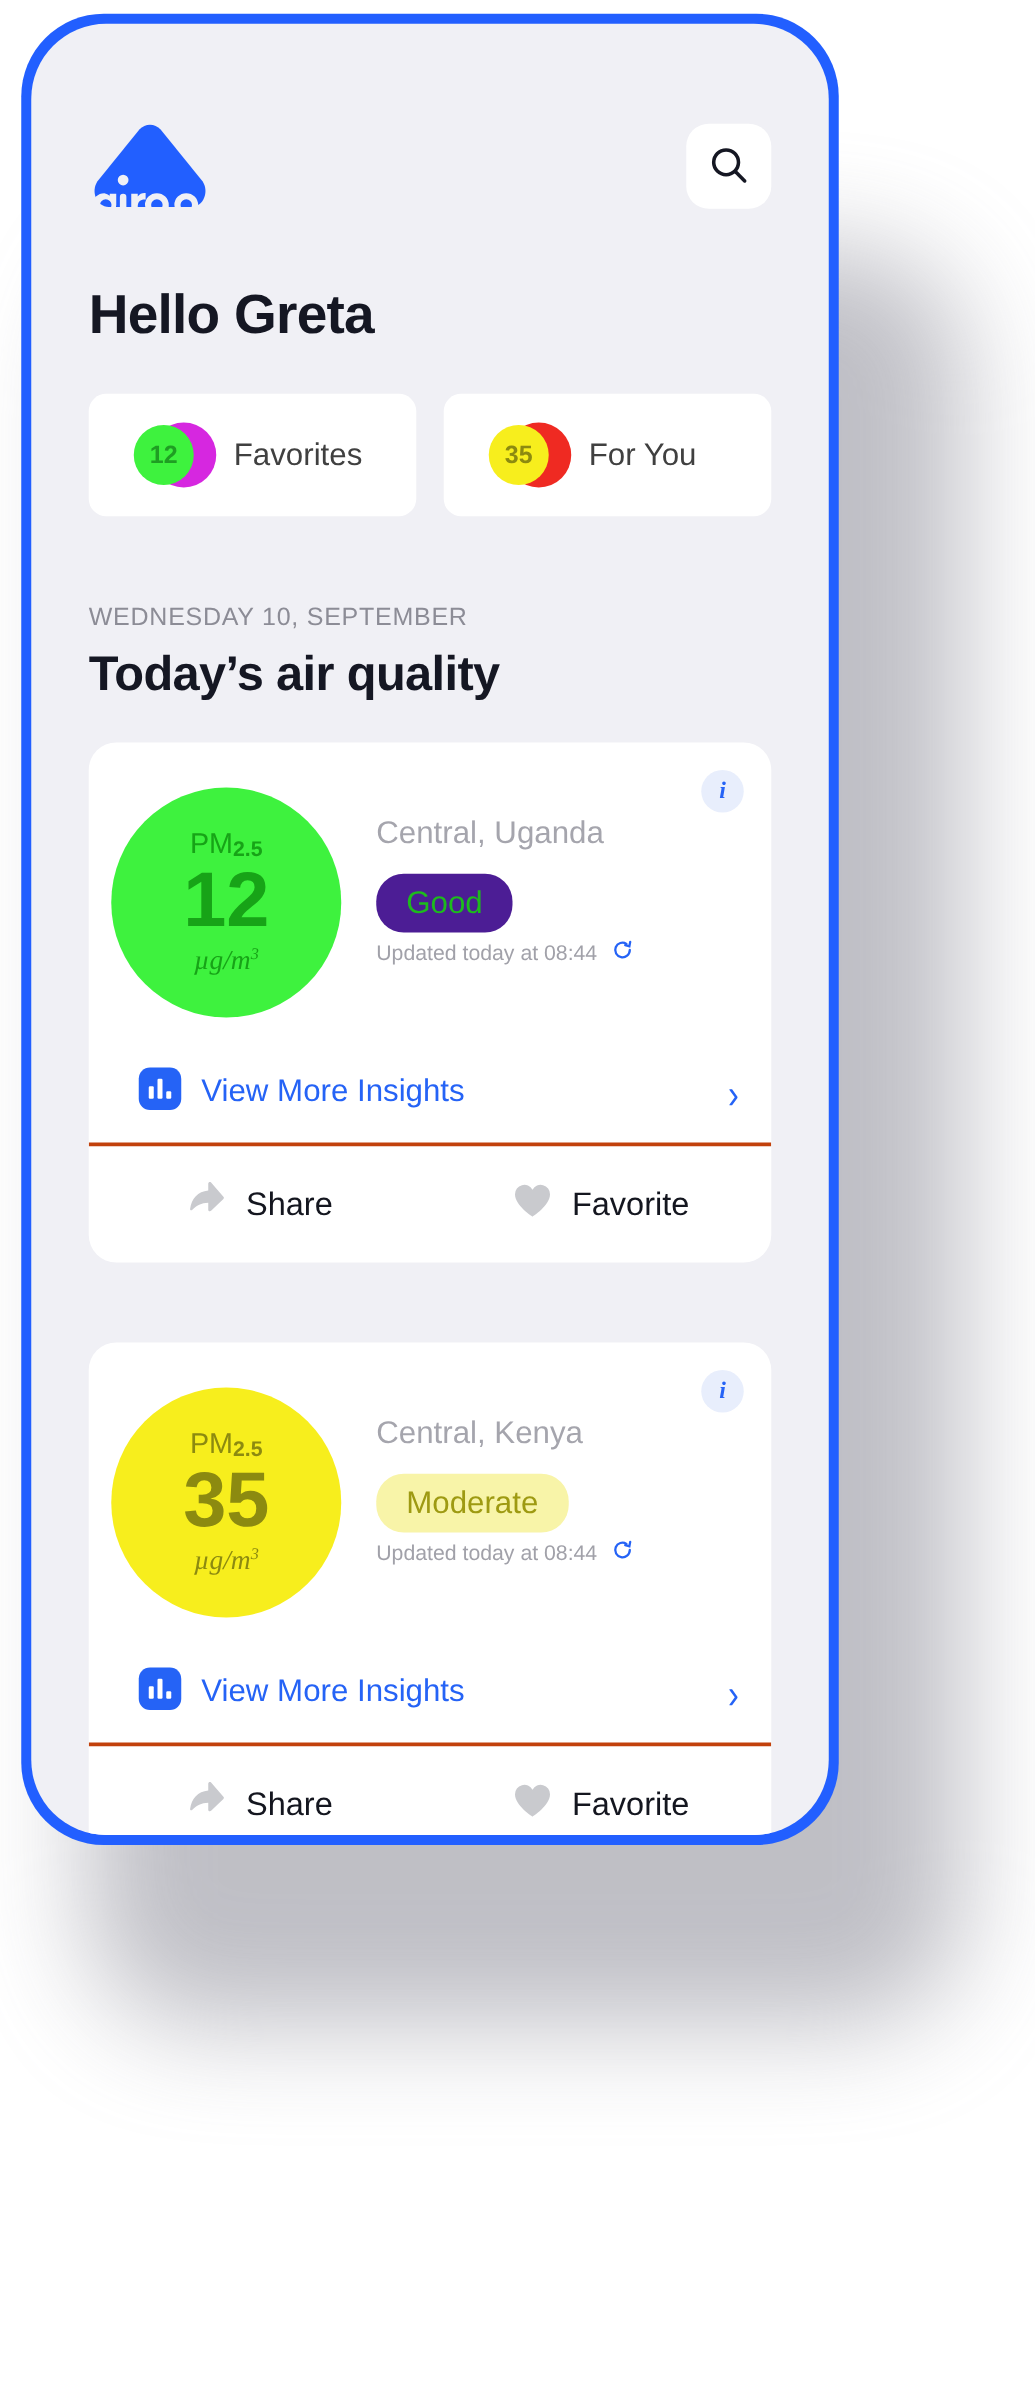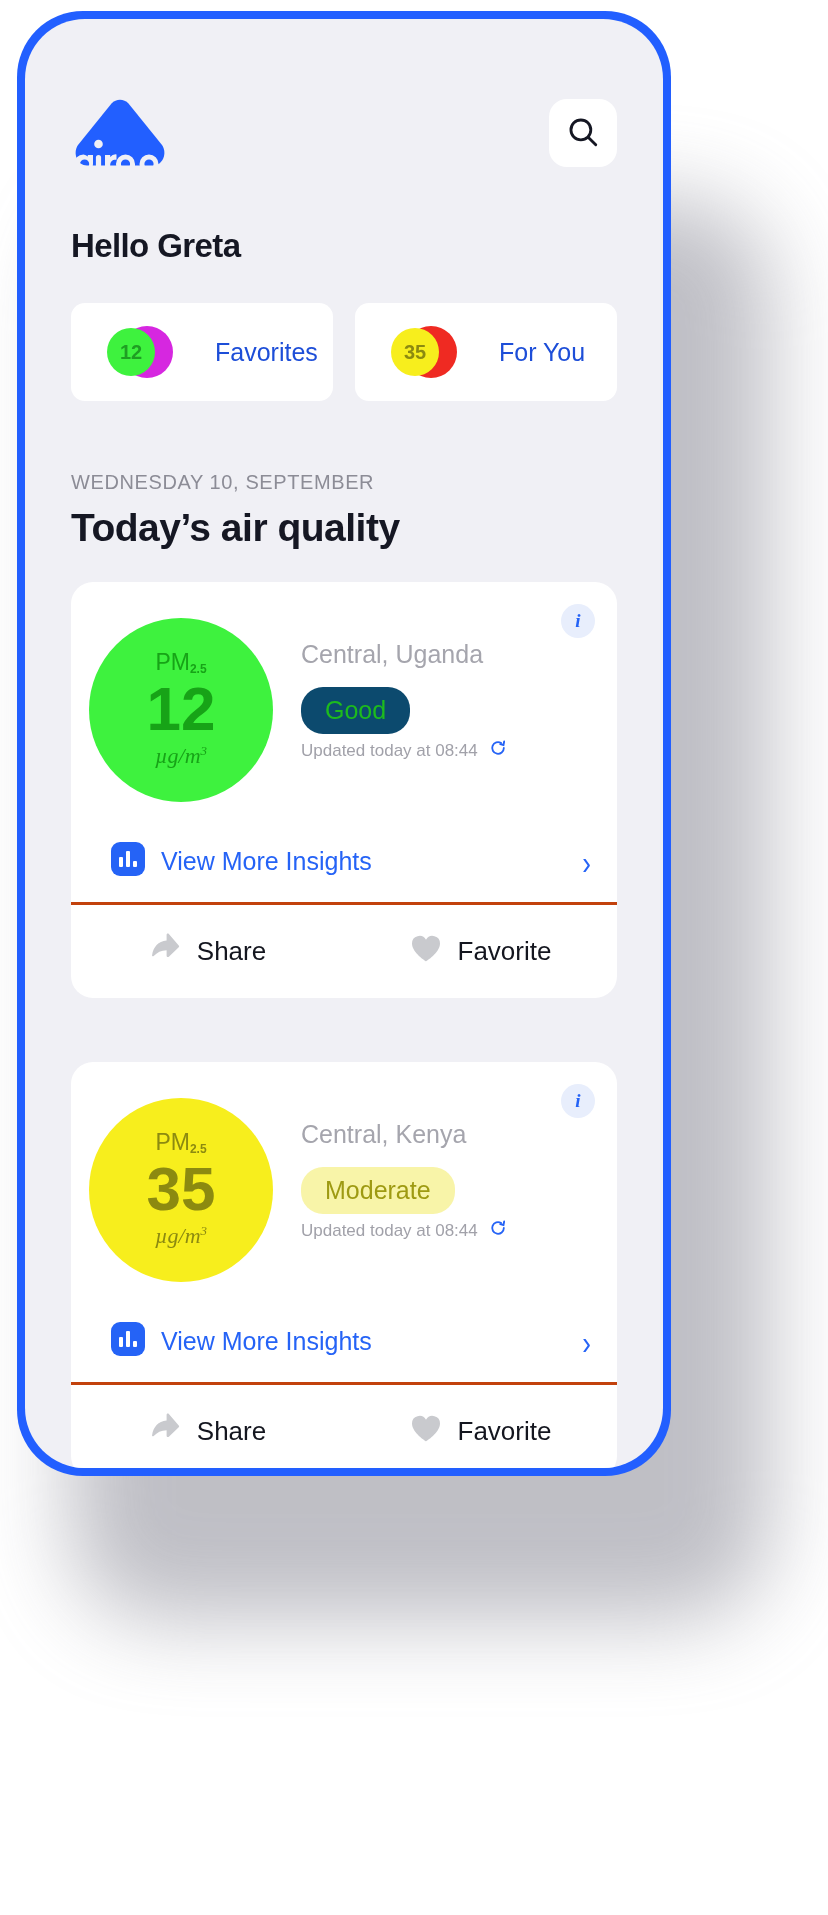--- a/index.html
+++ b/index.html
@@ -82,21 +82,21 @@
     align-items: center;
     justify-content: center;
     border: none;
     cursor: pointer;
     margin-top: 2px;
   }
 
   
   .greeting {
     margin-top: 58px;
-    font-size: 33px;
+    font-size: 44px;
     font-weight: 700;
     letter-spacing: -.6px;
     color: #151723;
   }
 
   
   .chip-row {
     margin-top: 38px;
     display: flex;
     gap: 22px;
@@ -137,24 +137,23 @@
     height: 48px;
     border-radius: 50%;
     display: flex;
     align-items: center;
     justify-content: center;
     font-size: 20px;
     font-weight: 700;
   }
   .chip-label {
     font-size: 25px;
-    color: #1d4ed8;
+    color: #404040;
     font-weight: 400;
     white-space: nowrap;
-    margin-left: 28px;
   }
 
   
   .date-label {
     margin-top: 70px;
     font-size: 20px;
     letter-spacing: .6px;
     color: #8c8c96;
     text-transform: uppercase;
   }
@@ -210,21 +209,21 @@
     align-items: center;
     justify-content: center;
     margin-left: 4px;
   }
   .pm-bubble .pm-label {
     font-size: 23px;
     font-weight: 400;
     line-height: 1;
   }
   .pm-bubble .pm-label sub {
-    font-size: 12px;
+    font-size: 17px;
     font-weight: 700;
     vertical-align: baseline;
     position: relative;
     bottom: -3px;
   }
   .pm-bubble .pm-value {
     font-size: 62px;
     font-weight: 700;
     line-height: 1.05;
     margin-top: 2px;
@@ -405,21 +404,21 @@
                 <span>PM</span><sub>2.5</sub>
               </div>
               <div class="pm-value">12</div>
               <div class="pm-unit">
                 <span>µg/m</span><sup>3</sup>
               </div>
             </div>
 
             <div class="card-info">
               <div class="city-region">Central, Uganda</div>
-              <div class="status-badge" style="background:#0c4a6e;color:#1dbb1d">Good</div>
+              <div class="status-badge" style="background:#4c1d95;color:#1dbb1d">Good</div>
               <div class="updated-row">
                 <span>Updated today at 08:44</span>
                 <span class="refresh-icon">
                   <svg width="20" height="20" viewBox="0 0 24 24" fill="none" stroke="#2563f6" stroke-width="2.2" stroke-linecap="round">
                     <path d="M19 12a7 7 0 1 1-3.2-5.9"></path>
                     <path d="M19.4 4.2 L18.6 8.4 L14.6 7.3"></path>
                   </svg>
                 </span>
               </div>
             </div>

